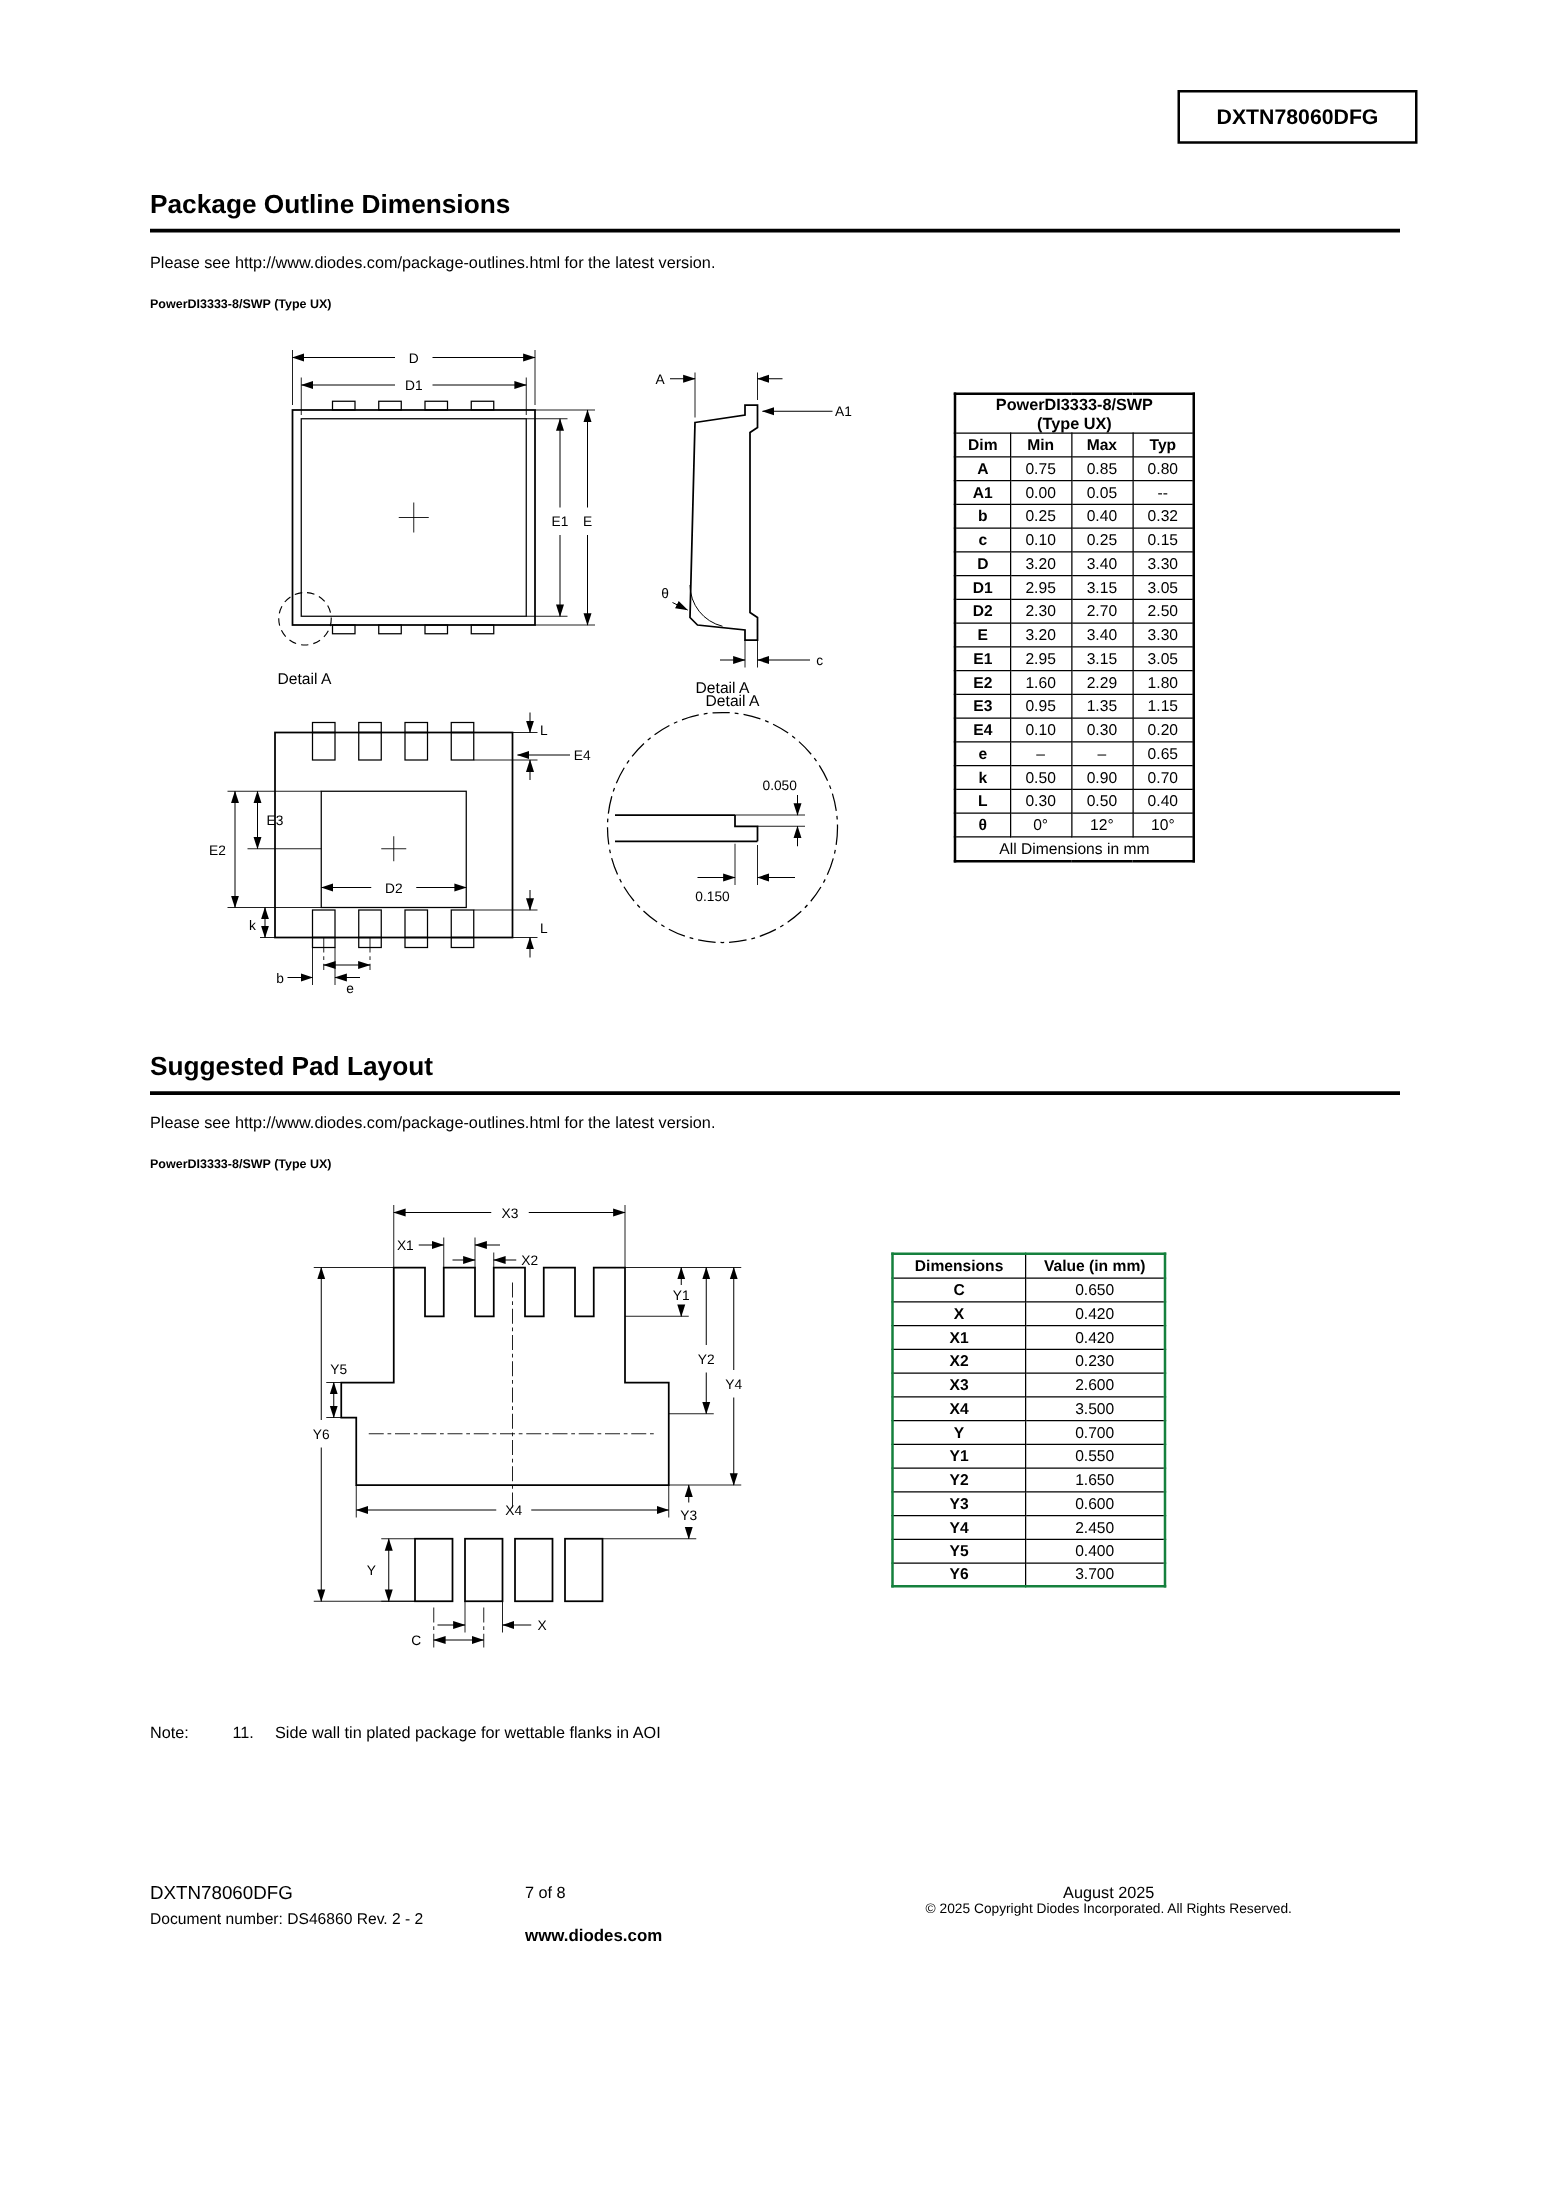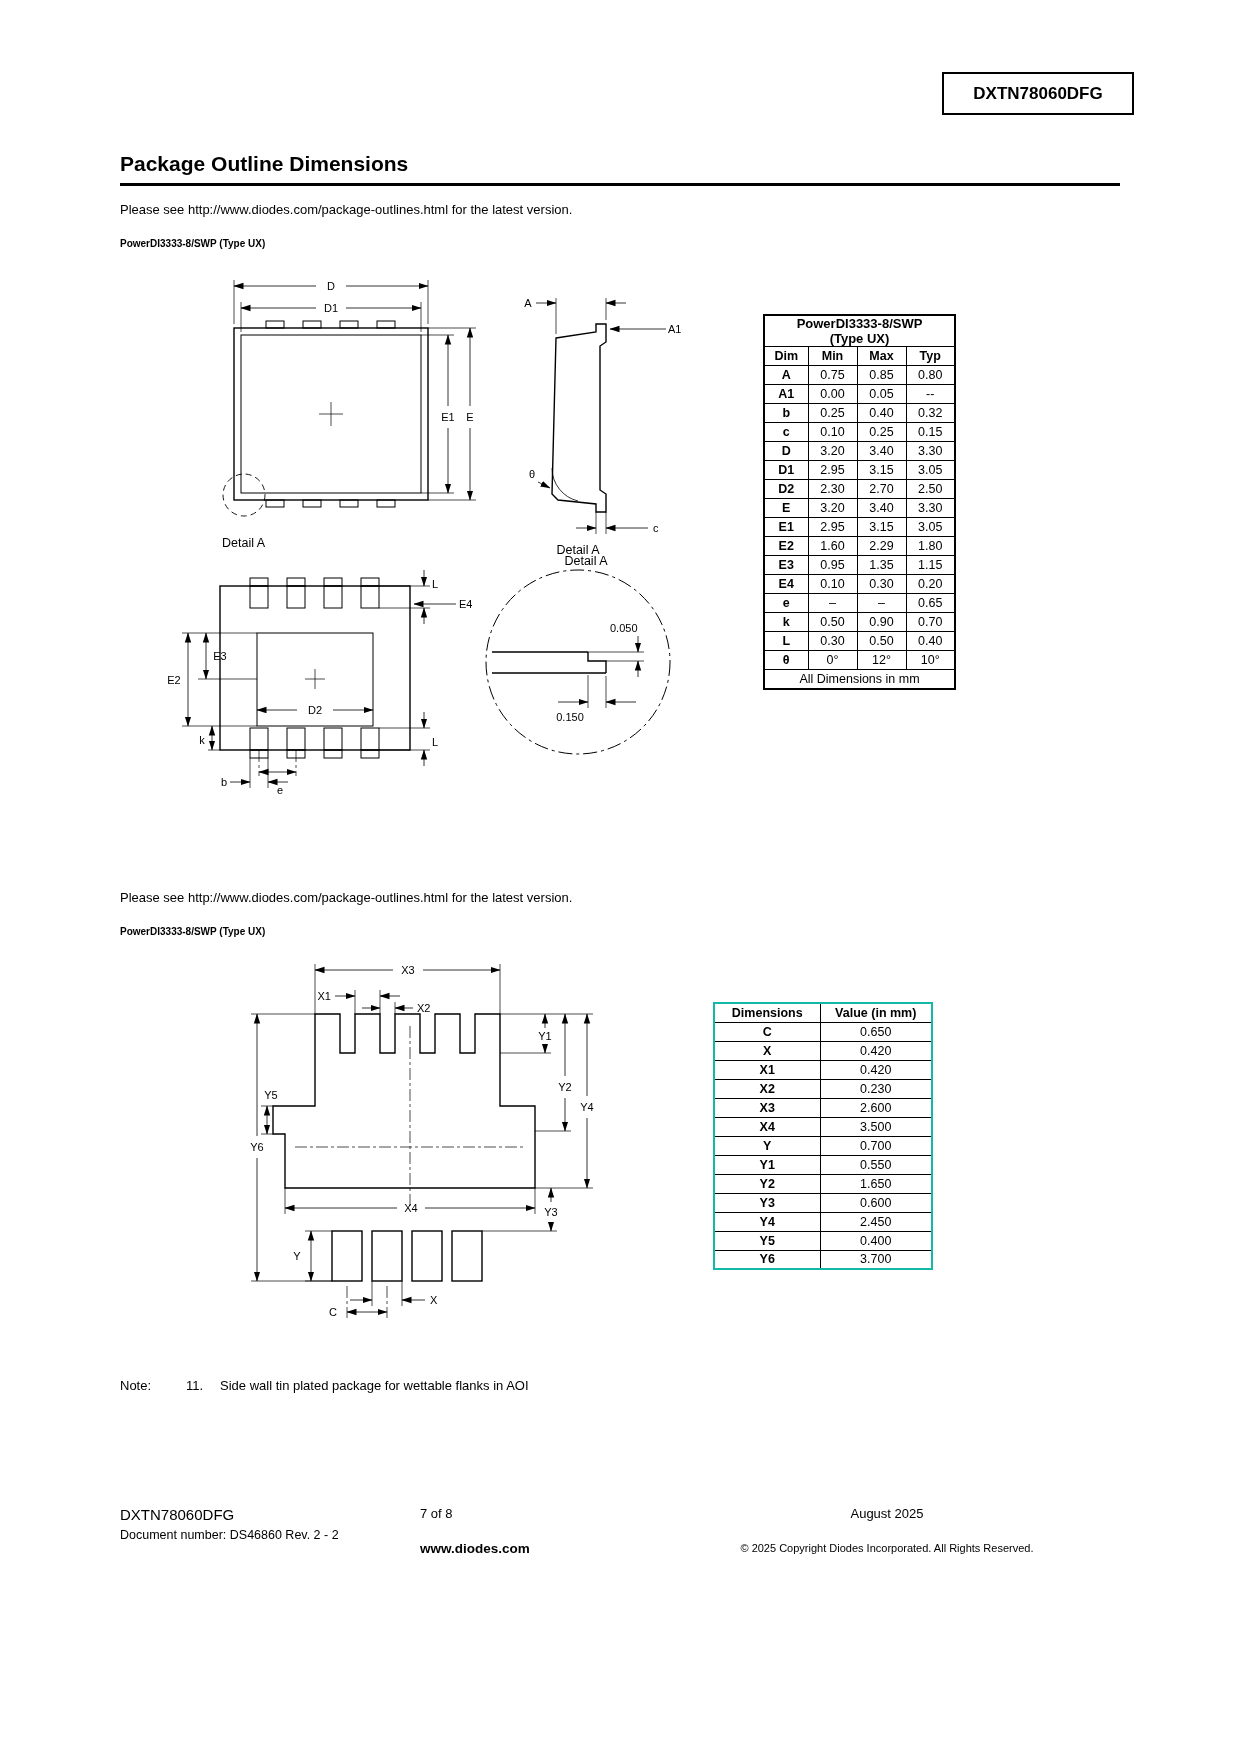--- a/index.html
+++ b/index.html
@@ -33,38 +33,38 @@
   .cldash{fill:none;stroke:#000;stroke-width:1;stroke-dasharray:14 4 3 4}
 
   
   table{border-collapse:collapse;background:#fff}
   .dim-table{font-size:12.5px;border:2px solid #000}
   .dim-table th,.dim-table td{border:1px solid #000;text-align:center;padding:1px 4px;height:19px}
   .dim-table .tbl-title{font-weight:bold;font-size:13px;padding:0 4px}
   .dim-table thead tr.hdr th{font-weight:bold}
   .dim-table tbody td:first-child{font-weight:bold}
   .dim-table tfoot td{font-weight:normal}
-  .pad-table{font-size:12.5px;border:2px solid #14b8a6}
+  .pad-table{font-size:12.5px;border:2px solid #15803d}
   .pad-table th,.pad-table td{border:1px solid #000;text-align:center;padding:1px 6px;height:19px}
   .pad-table th{font-weight:bold}
   .pad-table tbody td:first-child{font-weight:bold}
 
   .note-row{display:flex;font-size:13px}
   .note-row .n-label{width:66px}
   .note-row .n-num{width:34px}
 
   .f-left{position:absolute;left:120px;top:1506px}
   .f-left .l1{font-size:15px}
   .f-left .l2{font-size:12.5px;margin-top:5px}
   .f-center{position:absolute;left:420px;top:1506px;width:400px;text-align:left}
   .f-center .l1{font-size:13px}
   .f-center .l2{font-size:13.5px;font-weight:bold;margin-top:20px}
   .f-right{position:absolute;left:640px;top:1506px;width:494px;text-align:center}
   .f-right .l1{font-size:13px}
-  .f-right .l2{font-size:11px;margin-top:21px}
+  .f-right .l2{font-size:11px;margin-top:0}
 </style>
 </head>
 <body>
 
 <div class="page">
 
   <div class="part-box">
     <span>DXTN78060DFG</span>
   </div>
 
@@ -353,20 +353,21 @@
           <td>10°</td>
         </tr>
       </tbody>
     <tfoot>
       <tr>
         <td colspan="4">All Dimensions in mm</td>
       </tr>
     </tfoot>
   </table>
 
+  <h2 class="section abs" style="left:120px;top:842px">Suggested Pad Layout</h2>
   <p class="note-text abs" style="left:120px;top:890px">Please see http://www.diodes.com/package-outlines.html for the latest version.</p>
   <p class="draw-title abs" style="left:120px;top:926px">PowerDI3333-8/SWP (Type UX)</p>
 
   <svg class="abs" style="left:235px;top:956px" width="380" height="370" viewBox="0 0 380 370">
     <defs>
       <marker id="arPL" viewBox="0 0 10 10" refX="9.5" refY="5" markerWidth="10" markerHeight="10" orient="auto-start-reverse" markerUnits="userSpaceOnUse">
           <path d="M0,1.8 L10,5 L0,8.2 Z" fill="#000"></path>
         </marker>
     </defs>
     <g>

